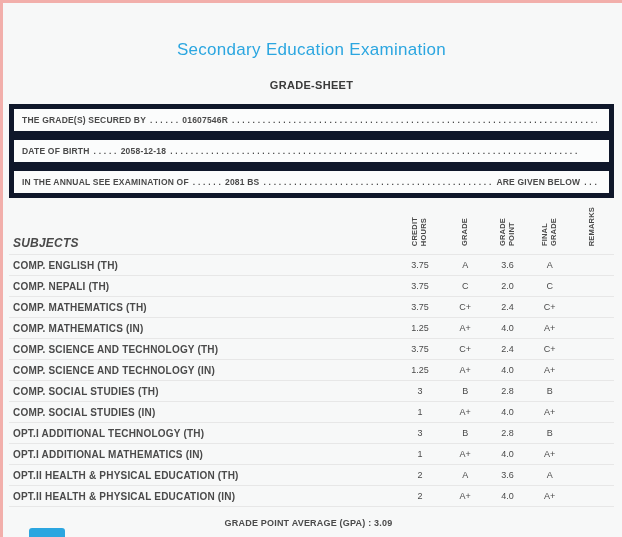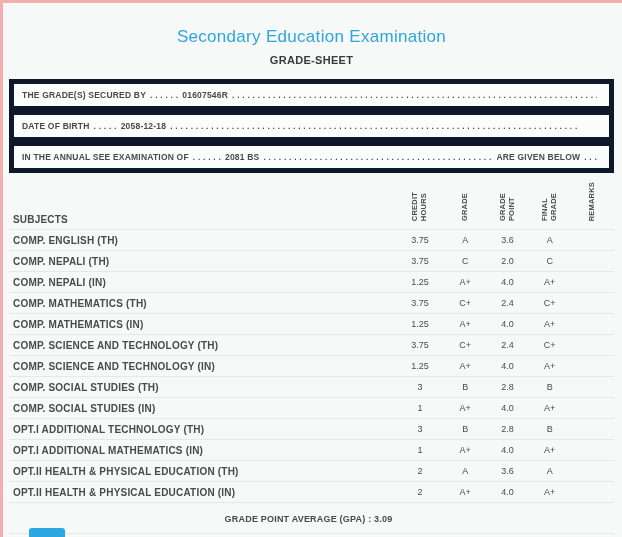--- a/index.html
+++ b/index.html
@@ -13,27 +13,28 @@
     border-top: 3px solid #f2afab;
     border-left: 3px solid #f2afab;
   }
   .page { padding: 24px 8px 0 6px; }
   .title {
     text-align: center;
     color: #2ba6e0;
     font-size: 17px;
     font-weight: normal;
     letter-spacing: 0.3px;
+    margin-top: 13px;
   }
   .subtitle {
     text-align: center;
     color: #3a3a3a;
     font-size: 11px;
     font-weight: bold;
-    margin-top: 7px;
+    margin-top: 19px;
     letter-spacing: 0.3px;
   }
   .info-block { margin-top: 13px; }
   .info-row {
     display: flex;
     align-items: center;
     border: 5px solid #0f172a;
     background: #fbfcfc;
     margin-bottom: -1px;
     padding: 6px 8px;
@@ -50,25 +51,26 @@
   table {
     width: 100%;
     border-collapse: collapse;
     margin-top: 6px;
     table-layout: fixed;
   }
   th, td { border-bottom: 1px solid #e7e7e7; }
   thead th { height: 50px; vertical-align: bottom; padding: 4px 2px; }
   th.subjects-h {
     text-align: left;
-    font-size: 10px;
+    font-size: 12px;
     font-weight: bold;
     color: #4a4a4a;
     padding-left: 4px;
     letter-spacing: 0.2px;
+    font-style: italic;
   }
   th.rot span {
     display: inline-block;
     writing-mode: vertical-rl;
     transform: rotate(180deg);
     font-size: 7.5px;
     font-weight: bold;
     color: #4a4a4a;
     line-height: 1.15;
     letter-spacing: 0.2px;
@@ -174,28 +176,20 @@
         </tr>
         <tr>
           <td class="td-subject">COMP. NEPALI (TH)</td>
           <td class="td-center">3.75</td>
           <td class="td-center">C</td>
           <td class="td-center">2.0</td>
           <td class="td-center">C</td>
           <td class="td-center"></td>
         </tr>
         <tr>
-          <td class="td-subject">COMP. NEPALI (IN)</td>
-          <td class="td-center">1.25</td>
-          <td class="td-center">A+</td>
-          <td class="td-center">4.0</td>
-          <td class="td-center">A+</td>
-          <td class="td-center"></td>
-        </tr>
-        <tr>
           <td class="td-subject">COMP. MATHEMATICS (TH)</td>
           <td class="td-center">3.75</td>
           <td class="td-center">C+</td>
           <td class="td-center">2.4</td>
           <td class="td-center">C+</td>
           <td class="td-center"></td>
         </tr>
         <tr>
           <td class="td-subject">COMP. MATHEMATICS (IN)</td>
           <td class="td-center">1.25</td>

